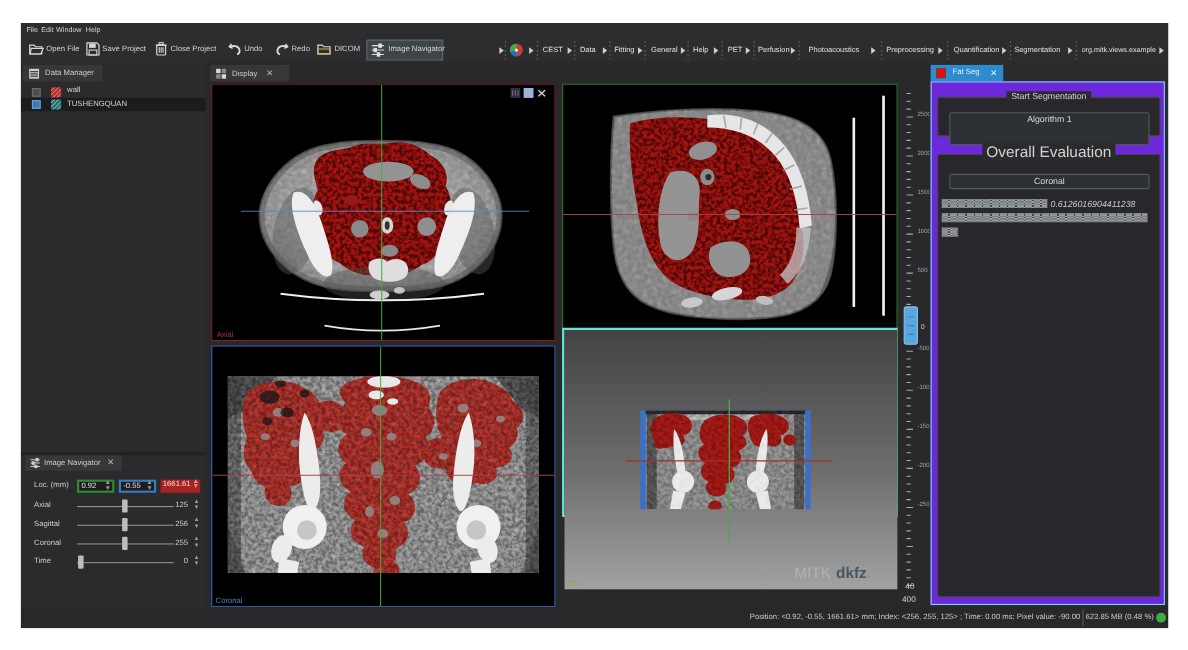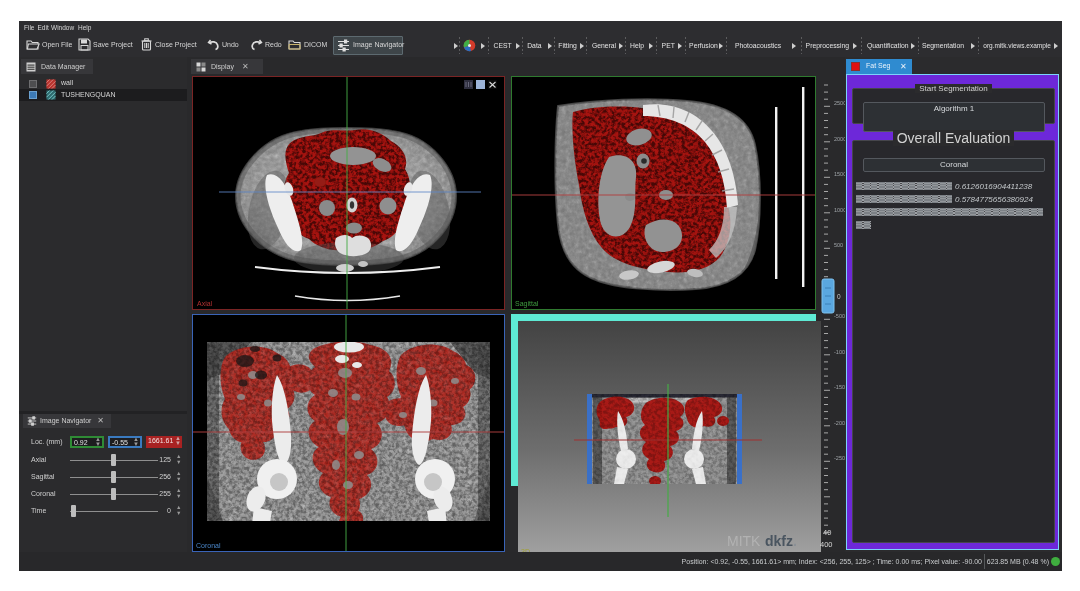--- a/index.html
+++ b/index.html
@@ -488,21 +488,21 @@
             <ellipse cx="164" cy="50" rx="5" ry="3"></ellipse>
           </g>
         </g>
 
         <line x1="0" y1="117" x2="311" y2="117" stroke="#b04040" stroke-width="1" opacity="0.95"></line>
         <line x1="153" y1="0" x2="153" y2="236" stroke="#46ab46" stroke-width="1" opacity="0.92"></line>
         <text x="3" y="233" font-size="7" fill="#4a86c8" font-family="Liberation Sans">Coronal</text>
       </svg>
     </div>
 
-    <div class="abs" style="left:324px;top:257px;width:305px;height:172px;background:#4a4a4a;border:7px solid #5eead4;" id="vp-3d">
+    <div class="abs" style="left:324px;top:241px;width:305px;height:172px;background:#4a4a4a;border:2px solid #5eead4;" id="vp-3d">
       <svg width="303" height="236" viewBox="0 0 303 236">
         <defs>
           <filter id="d_nz" x="0" y="0" width="100%" height="100%">
             <feTurbulence type="fractalNoise" baseFrequency="0.22" numOctaves="4" seed="5" stitchTiles="stitch"></feTurbulence>
             <feColorMatrix type="saturate" values="0"></feColorMatrix>
           </filter>
           <filter id="d_spk" x="0" y="0" width="100%" height="100%">
             <feTurbulence type="fractalNoise" baseFrequency="0.3" numOctaves="3" seed="25" stitchTiles="stitch"></feTurbulence>
             <feColorMatrix type="matrix" values="0 0 0 0 0  0 0 0 0 0  0 0 0 0 0  3.5 0 0 0 -1.35"></feColorMatrix>
           </filter>
@@ -664,21 +664,20 @@
       <div class="abs" style="left:16px;top:27px;width:182px;height:30px;background:#2d3034;border:1px solid #54585e;border-radius:2px;text-align:center;font-size:8px;color:#d8dbde;line-height:12px;">Algorithm 1</div>
 
       <div class="abs" style="left:5px;top:65px;width:203px;height:403px;background:#28282c;border:1px solid #46464c;border-radius:2px;"></div>
       <div class="abs" style="left:0;top:59px;width:213px;text-align:center;line-height:8px;">
         <span style="font-size:14px;color:#d2d2d2;background:#2b2b2d;padding:0 4px;">Overall Evaluation</span>
       </div>
       <div class="abs" style="left:16px;top:83px;width:182px;height:14px;background:#2d3034;border:1px solid #54585e;border-radius:2px;text-align:center;font-size:8px;color:#d8dbde;line-height:12px;">Coronal</div>
 
       <div class="abs" style="left:9px;top:100px;width:198px;font-style:italic;">
         <div style="height:13px;"><span class="cjkline" style="width:96px;"></span><span class="num">0.6126016904411238</span></div>
-        <div style="height:13px;"><span class="cjkline" style="width:96px;"></span><span class="num">0.5784775656380924</span></div>
         <div style="height:13px;"><span class="cjkline" style="width:187px;"></span></div>
         <div style="height:13px;"><span class="cjkline" style="width:15px;"></span></div>
       </div>
     </div>
   </div>
 
   <div class="abs" style="left:0;top:531px;width:1043px;height:19px;background:#28282a;" id="statusbar">
     <span class="abs" style="right:80px;top:6px;font-size:7px;color:#c9ccce;">Position: &lt;0.92, -0.55, 1661.61&gt; mm; Index: &lt;256, 255, 125&gt; ; Time: 0.00 ms; Pixel value: -90.00</span>
     <div class="abs" style="right:77px;top:2px;width:1px;height:15px;background:#55585a;"></div>
     <span class="abs" style="right:13px;top:6px;font-size:7px;color:#c9ccce;">623.85 MB (0.48 %)</span>

